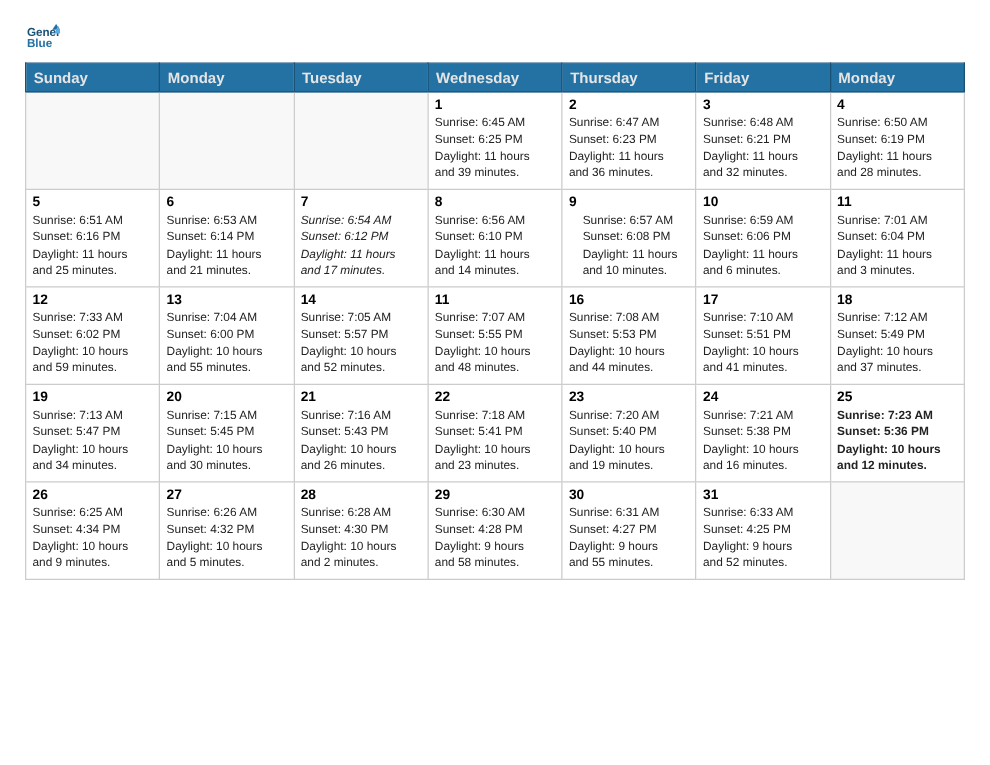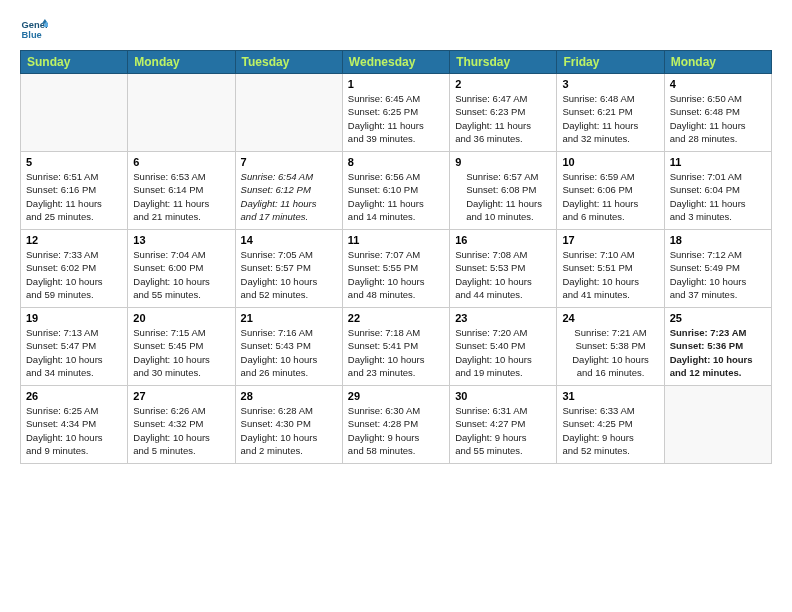--- a/index.html
+++ b/index.html
@@ -42,21 +42,21 @@
       font-size: 13px;
       color: #333;
     }
     .calendar {
       width: 100%;
       border-collapse: collapse;
       table-layout: fixed;
     }
     .calendar th {
       background-color: #2471a3;
-      color: #bef264;
+      color: #e5e5e5;
       text-align: left;
       padding: 4px 6px;
       font-size: 12px;
       border: 1px solid #1a5276;
     }
     .calendar td {
       border: 1px solid #ccc;
       vertical-align: top;
       padding: 4px 5px;
       font-size: 9.5px;
@@ -130,21 +130,21 @@
           <td>
             <span class="day-num">3</span>
             <div class="cell-text" style="white-space: pre-line;">Sunrise: 6:48 AM
 Sunset: 6:21 PM
 Daylight: 11 hours
 and 32 minutes.</div>
           </td>
           <td>
             <span class="day-num">4</span>
             <div class="cell-text" style="white-space: pre-line;">Sunrise: 6:50 AM
-Sunset: 6:48 PM
+Sunset: 6:19 PM
 Daylight: 11 hours
 and 28 minutes.</div>
           </td>
         </tr>
         <tr>
           <td>
             <span class="day-num">5</span>
             <div class="cell-text" style="white-space: pre-line;">Sunrise: 6:51 AM
 Sunset: 6:16 PM
 Daylight: 11 hours
@@ -275,21 +275,21 @@
           </td>
           <td>
             <span class="day-num">23</span>
             <div class="cell-text" style="white-space: pre-line;">Sunrise: 7:20 AM
 Sunset: 5:40 PM
 Daylight: 10 hours
 and 19 minutes.</div>
           </td>
           <td>
             <span class="day-num">24</span>
-            <div class="cell-text" style="white-space: pre-line; text-align: center;">Sunrise: 7:21 AM
+            <div class="cell-text" style="white-space: pre-line;">Sunrise: 7:21 AM
 Sunset: 5:38 PM
 Daylight: 10 hours
 and 16 minutes.</div>
           </td>
           <td>
             <span class="day-num">25</span>
             <div class="cell-text" style="white-space: pre-line; font-weight: bold;">Sunrise: 7:23 AM
 Sunset: 5:36 PM
 Daylight: 10 hours
 and 12 minutes.</div>

